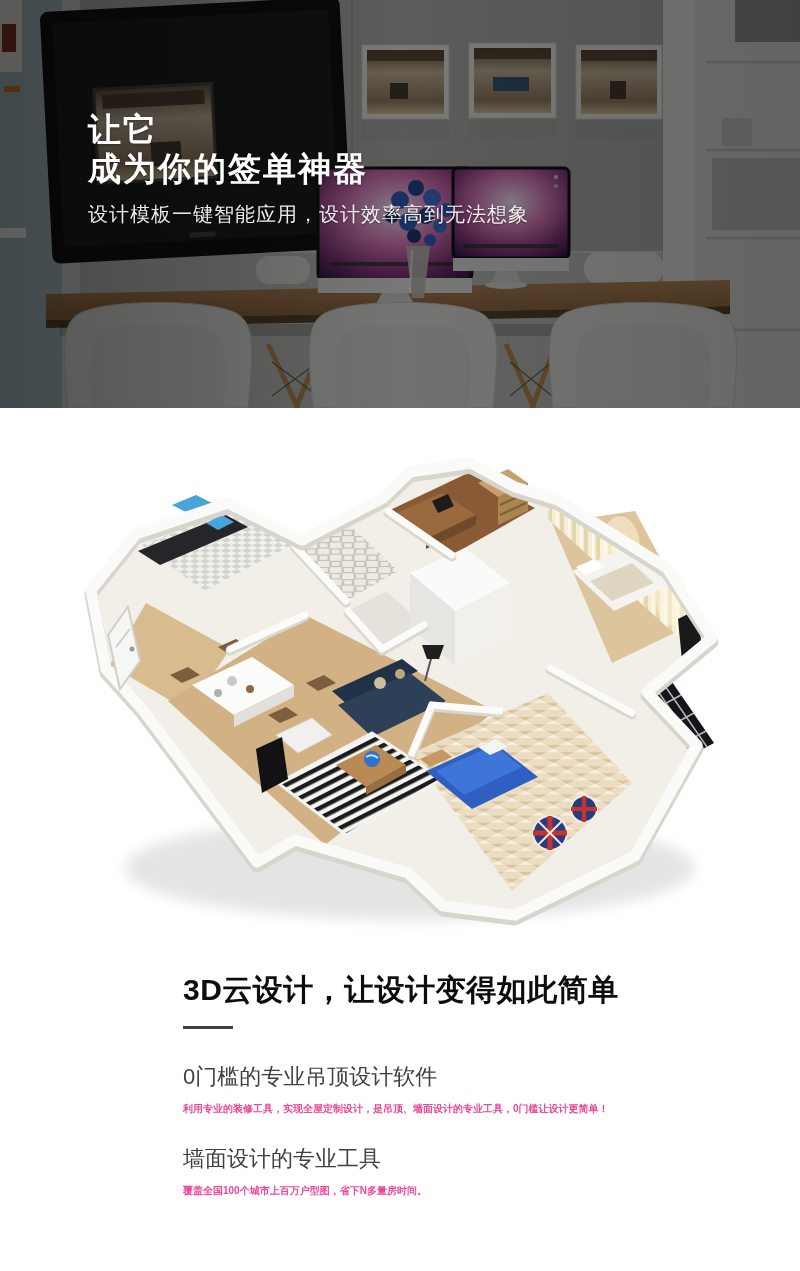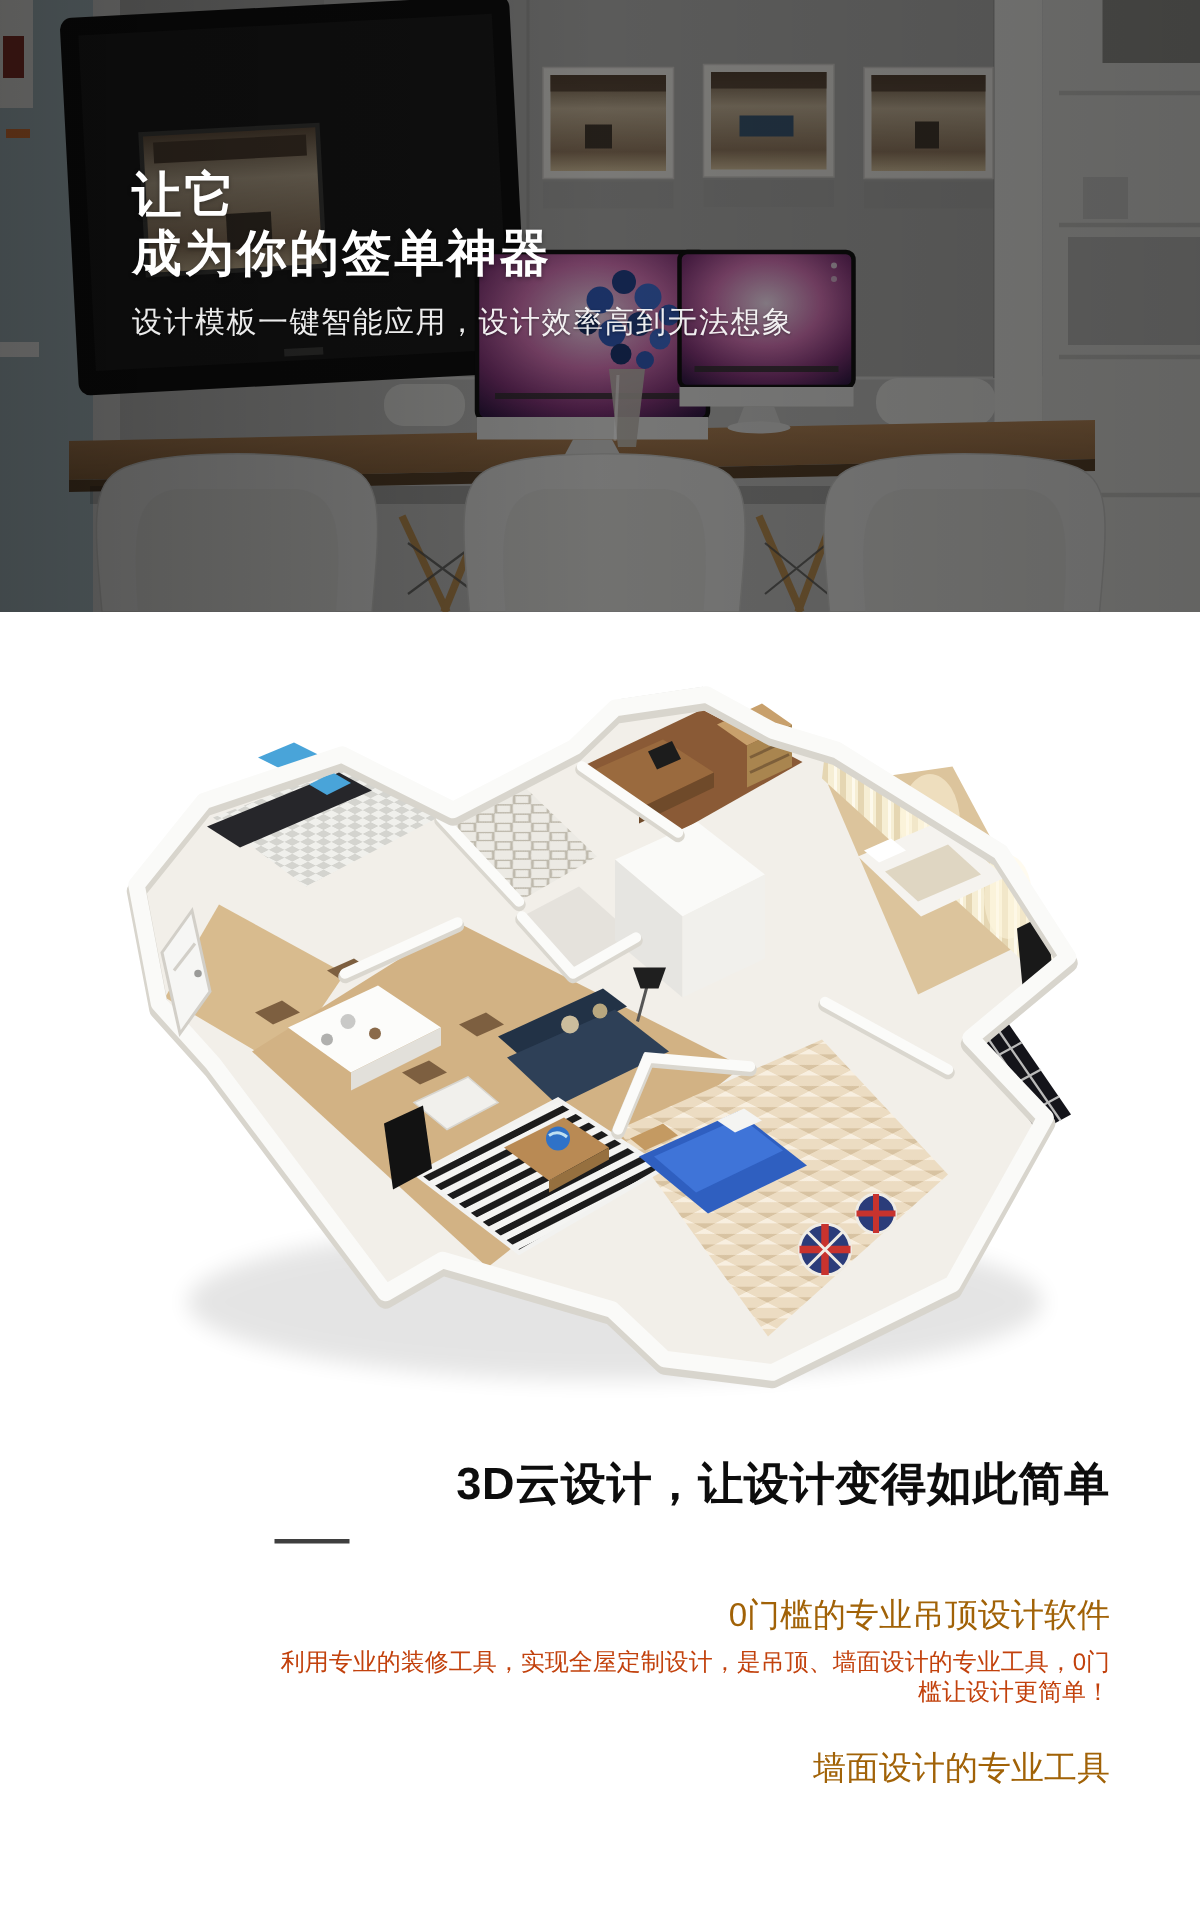--- a/index.html
+++ b/index.html
@@ -14,28 +14,28 @@
   .hero-title { color:#ffffff; font-size:33px; line-height:39px; font-weight:bold;
                 letter-spacing:2px; text-shadow:0 1px 3px rgba(0,0,0,.35); white-space:pre-line; }
   .hero-sub { margin-top:13px; color:rgba(255,255,255,.92); font-size:20px;
               letter-spacing:1px; text-shadow:0 1px 2px rgba(0,0,0,.4); }
 
   
   .plan-wrap { width:640px; height:487px; margin:45px auto 0; position:relative; }
   .plan-wrap svg { display:block; }
 
   
-  .content { padding:0 60px 0 183px;text-align:right; }
+  .content { padding:0 60px 0 183px; }
   .content h2 { margin-top:30px; font-size:30px; line-height:40px; font-weight:bold;
                 color:#0d0d0d; letter-spacing:.5px; }
   .divider { width:50px; height:3px; background:#3f3f3f; margin-top:16px; }
   .feature { margin-top:34px; }
   .feature + .feature { margin-top:26px; }
-  .feature h3 { font-size:22px; line-height:28px; font-weight:normal; color:#a16207; }
-  .feature p  { margin-top:8px; font-size:16px; line-height:20px; color:#c2410c; }
+  .feature h3 { font-size:22px; line-height:28px; font-weight:normal; color:#404040; }
+  .feature p  { margin-top:8px; font-size:10px; line-height:20px; color:#ec4899;font-weight:bold; }
 </style>
 </head>
 <body>
 
 <div class="page">
 
   <div class="hero">
     <svg width="800" height="408" viewBox="0 0 800 408">
       <defs>
         <radialGradient id="screenGrad" cx="50%" cy="38%" r="75%">
@@ -365,16 +365,17 @@
     <h2>3D云设计，让设计变得如此简单</h2>
     <div class="divider"></div>
 
     <div class="feature">
       <h3>0门槛的专业吊顶设计软件</h3>
       <p>利用专业的装修工具，实现全屋定制设计，是吊顶、墙面设计的专业工具，0门槛让设计更简单！</p>
     </div>
 
     <div class="feature">
       <h3>墙面设计的专业工具</h3>
+      <p>覆盖全国100个城市上百万户型图，省下N多量房时间。</p>
     </div>
   </div>
 
 </div>
 
 </body></html>

